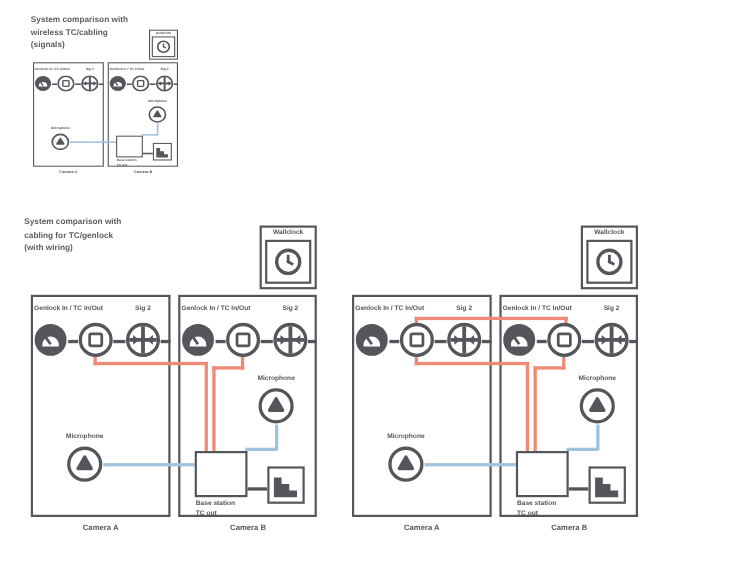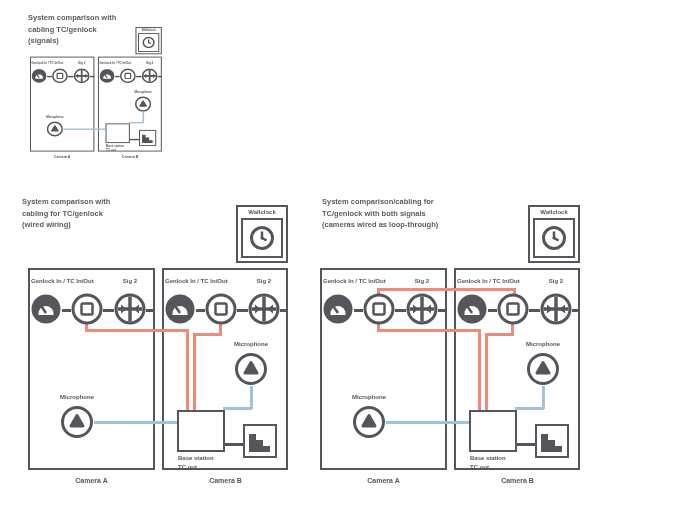--- a/index.html
+++ b/index.html
@@ -23,35 +23,30 @@
   .panel{position:absolute;width:260px;height:290px}
   svg{display:block}
 </style>
 </head>
 <body>
 
 <div id="stage">
 
   <div class="p title" style="left:28px;top:12px">
     <div>System comparison with</div>
-    <div>cabling TC/genlock</div>
+    <div>wireless TC/cabling</div>
     <div>(signals)</div>
   </div>
 
   <div class="p title" style="left:22px;top:196px">
     <div>System comparison with</div>
     <div>cabling for TC/genlock</div>
-    <div>(wired wiring)</div>
-  </div>
-
-  <div class="p title" style="left:322px;top:196px">
-    <div>System comparison/cabling for</div>
-    <div>TC/genlock with both signals</div>
-    <div>(cameras wired as loop-through)</div>
-  </div>
+    <div>(with wiring)</div>
+  </div>
+
 
   <div class="panel" style="left:30px;top:27px;transform:scale(0.507,0.47);transform-origin:0 0">
 
     <div class="p box" style="left:208px;top:0;width:52px;height:58px"></div>
     <div class="p lbl" style="left:208px;top:3.5px;width:52px;text-align:center">Wallclock</div>
     <div class="p box" style="left:213px;top:13px;width:42px;height:40px"></div>
     <div class="p" style="left:221px;top:19.5px">
       <svg width="26" height="26" viewBox="0 0 26 26">
         <circle cx="13" cy="13" r="10.5" fill="#fff" stroke="#54565b" stroke-width="3"></circle>
         <line x1="13" y1="13" x2="13" y2="6.5" stroke="#54565b" stroke-width="2.5"></line>

